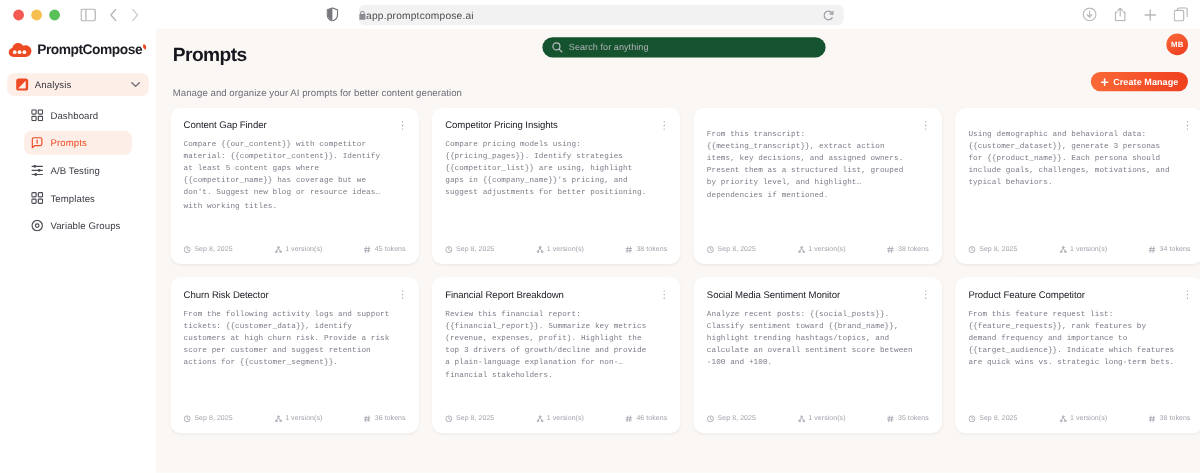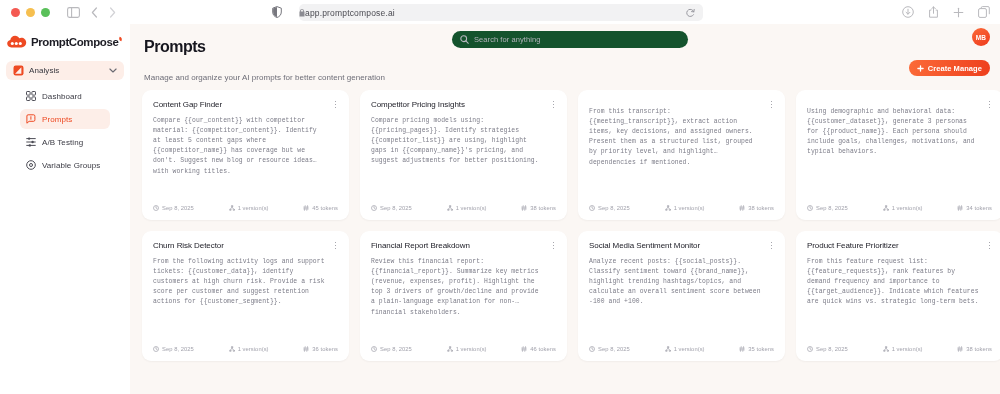--- a/index.html
+++ b/index.html
@@ -331,20 +331,31 @@
               <line x1="0.7" y1="5" x2="9.3" y2="5"></line>
               <line x1="0.7" y1="8.4" x2="9.3" y2="8.4"></line>
             <circle cx="3.1" cy="1.6" r="1.2" fill="currentColor" stroke="none"></circle>
             <circle cx="6.6" cy="5" r="1.2" fill="currentColor" stroke="none"></circle>
             <circle cx="3.8" cy="8.4" r="1.2" fill="currentColor" stroke="none"></circle>
           </svg>
         </span>
         <span class="ni-label">A/B Testing</span>
       </div>
 
+      <div class="nav-item">
+        <span class="ni-icon">
+          <svg width="10" height="10" viewBox="0 0 10 10" fill="none" stroke="currentColor" stroke-width="1">
+            <rect x="0.5" y="0.5" width="3.6" height="3.6" rx="0.7"></rect>
+              <rect x="5.9" y="0.5" width="3.6" height="3.6" rx="0.7"></rect>
+            <rect x="0.5" y="5.9" width="3.6" height="3.6" rx="0.7"></rect>
+              <rect x="5.9" y="5.9" width="3.6" height="3.6" rx="0.7"></rect>
+          </svg>
+        </span>
+        <span class="ni-label">Templates</span>
+      </div>
 
       <div class="nav-item">
         <span class="ni-icon">
           <svg width="10" height="10" viewBox="0 0 10 10" fill="none" stroke="currentColor" stroke-width="1">
             <circle cx="5" cy="5" r="4.3"></circle>
               <circle cx="5" cy="5" r="1.5"></circle>
           </svg>
         </span>
         <span class="ni-label">Variable Groups</span>
       </div>
@@ -711,21 +722,21 @@
             <line x1="0.7" y1="2.1" x2="5.3" y2="2.1"></line>
                   <line x1="0.7" y1="3.9" x2="5.3" y2="3.9"></line>
           </svg>
         </span>
         <span class="meta-txt">35 tokens</span>
       </div>
     </div>
   </div>
 
   <div class="card">
-    <div class="card-title">Product Feature Prioritizer</div>
+    <div class="card-title">Product Feature Competitor</div>
     <div class="kebab">
             <i></i>
             <i></i>
             <i></i>
           </div>
     <div class="card-body">From this feature request list:
 {{feature_requests}}, rank features by
 demand frequency and importance to
 {{target_audience}}. Indicate which features
 are quick wins vs. strategic long-term bets.</div>

